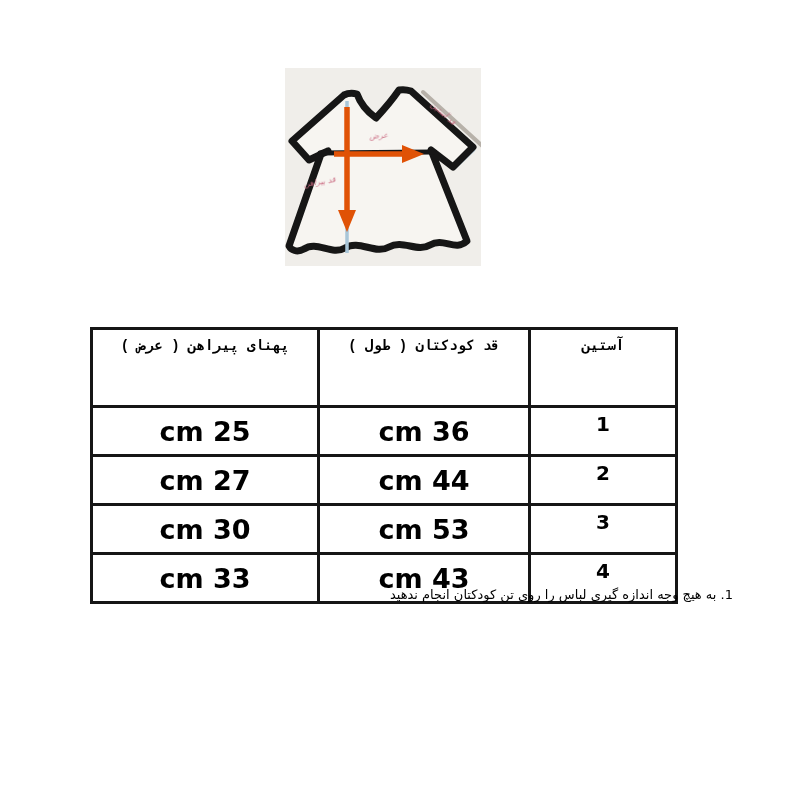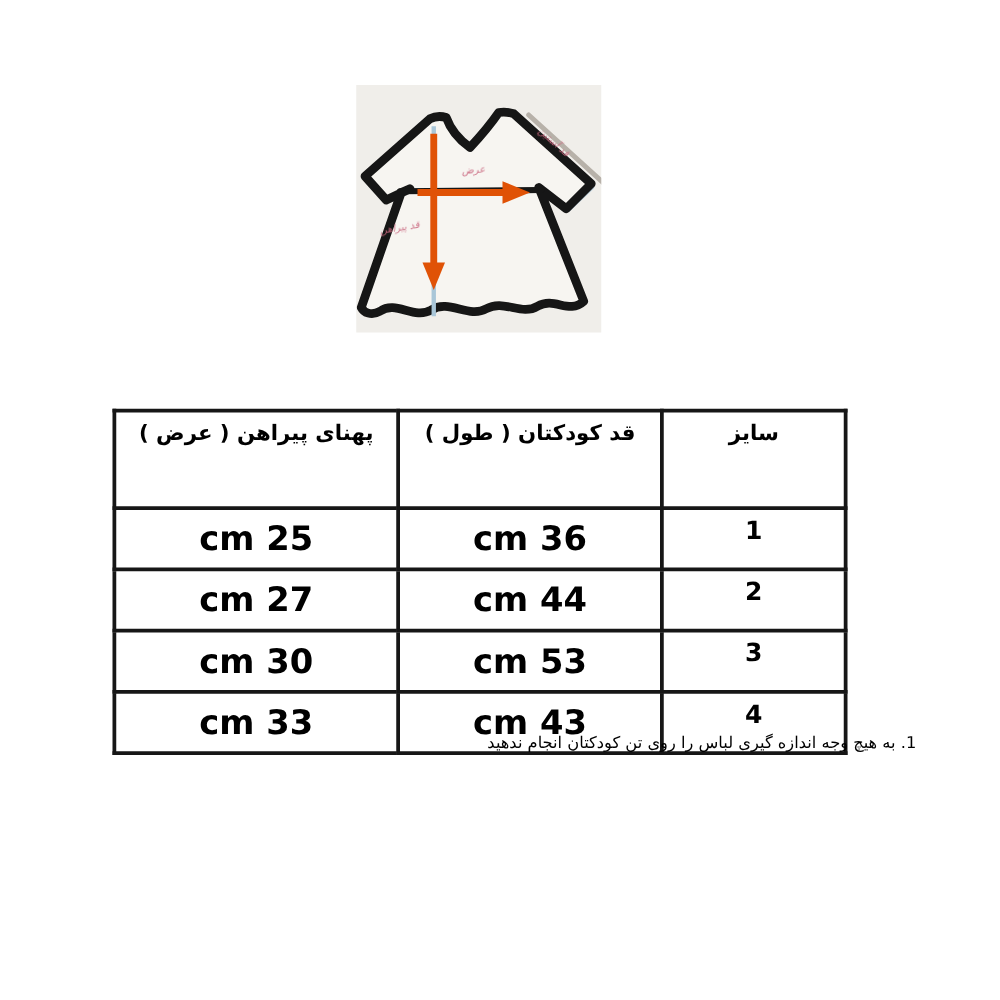--- a/index.html
+++ b/index.html
@@ -27,21 +27,21 @@
     position:absolute;left:90px;top:327px;border-collapse:collapse;
     table-layout:fixed;background:#fff;
   }
   .size-table col.c-size{width:147px;}
   .size-table col.c-len{width:211px;}
   .size-table col.c-wid{width:227px;}
   .size-table th,.size-table td{
     border:3px solid #161616;text-align:center;font-weight:bold;
     padding:0;overflow:hidden;
   }
-  .size-table th{height:68px;vertical-align:top;padding-top:7px;font-size:17px;}
+  .size-table th{height:68px;vertical-align:top;padding-top:7px;font-size:14px;font-family:Liberation Mono, monospace;}
   .size-table td{height:42px;font-size:27px;vertical-align:middle;}
   .size-table td.size-cell{vertical-align:top;padding-top:4px;font-size:20px;}
 
   
   .notes{
     position:absolute;top:582px;right:67px;text-align:right;
     font-size:13px;line-height:26px;
   }
   .note{margin-bottom:11px;white-space:nowrap;}
   .note:nth-child(2){padding-left:5px;margin-right:5px;}
@@ -88,21 +88,21 @@
   </div>
 
   <table class="size-table" dir="rtl">
     <colgroup>
       <col class="c-size">
         <col class="c-len">
         <col class="c-wid">
     </colgroup>
     <thead>
       <tr>
-        <th>سایز</th>
+        <th>آستین</th>
         <th>قد کودکتان ( طول )</th>
         <th>پهنای پیراهن ( عرض )</th>
       </tr>
     </thead>
     <tbody>
       <tr>
         <td class="size-cell">1</td>
         <td>36 cm</td>
         <td>25 cm</td>
       </tr>

